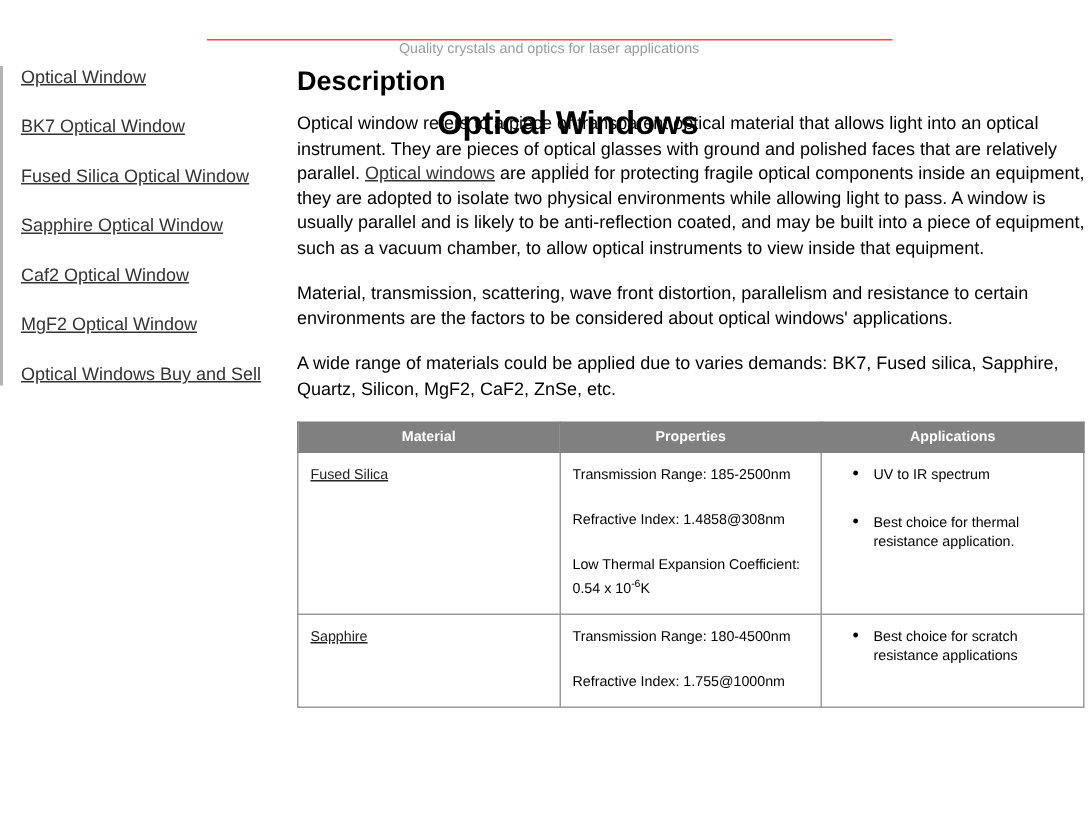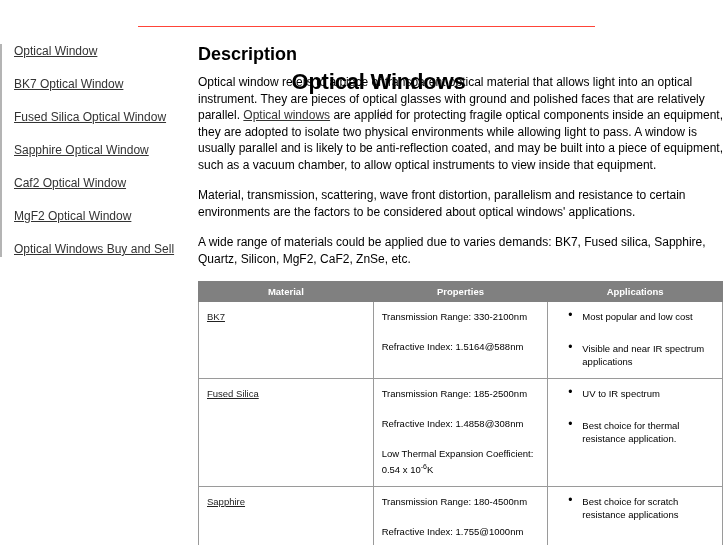--- a/index.html
+++ b/index.html
@@ -194,20 +194,21 @@
     font-size: 12px;
     color: #000;
   }
   sup { font-size: 7px; vertical-align: super; }
 </style>
 </head>
 <body>
 
 <div id="site-header">
   <div id="brand-rule"></div>
+  <div id="brand-tagline">Quality crystals and optics for laser applications</div>
 </div>
 
 <h1 id="page-title">Optical Windows</h1>
 <div id="title-sub">ii</div>
 
 <div id="layout">
 
   <nav id="sidebar">
     <a class="side-link">Optical Window</a>
     <a class="side-link">BK7 Optical Window</a>
@@ -230,35 +231,20 @@
     <table id="material-table">
       <thead>
         <tr>
           <th>Material</th>
           <th>Properties</th>
           <th>Applications</th>
         </tr>
       </thead>
       <tbody>
 
-        <tr>
-          <td class="mat-cell">
-            <a class="mat-name">BK7</a>
-          </td>
-          <td class="prop-cell">
-            <div class="prop-line">Transmission Range: 330-2100nm</div>
-            <div class="prop-line">Refractive Index: 1.5164@588nm</div>
-          </td>
-          <td>
-            <ul class="app-list">
-              <li>Most popular and low cost</li>
-              <li>Visible and near IR spectrum applications</li>
-            </ul>
-          </td>
-        </tr>
 
         <tr>
           <td class="mat-cell">
             <a class="mat-name">Fused Silica</a>
           </td>
           <td class="prop-cell">
             <div class="prop-line">Transmission Range: 185-2500nm</div>
             <div class="prop-line">Refractive Index: 1.4858@308nm</div>
             <div class="prop-line">Low Thermal Expansion Coefficient: 0.54 x 10<sup>-6</sup>K</div>
           </td>

